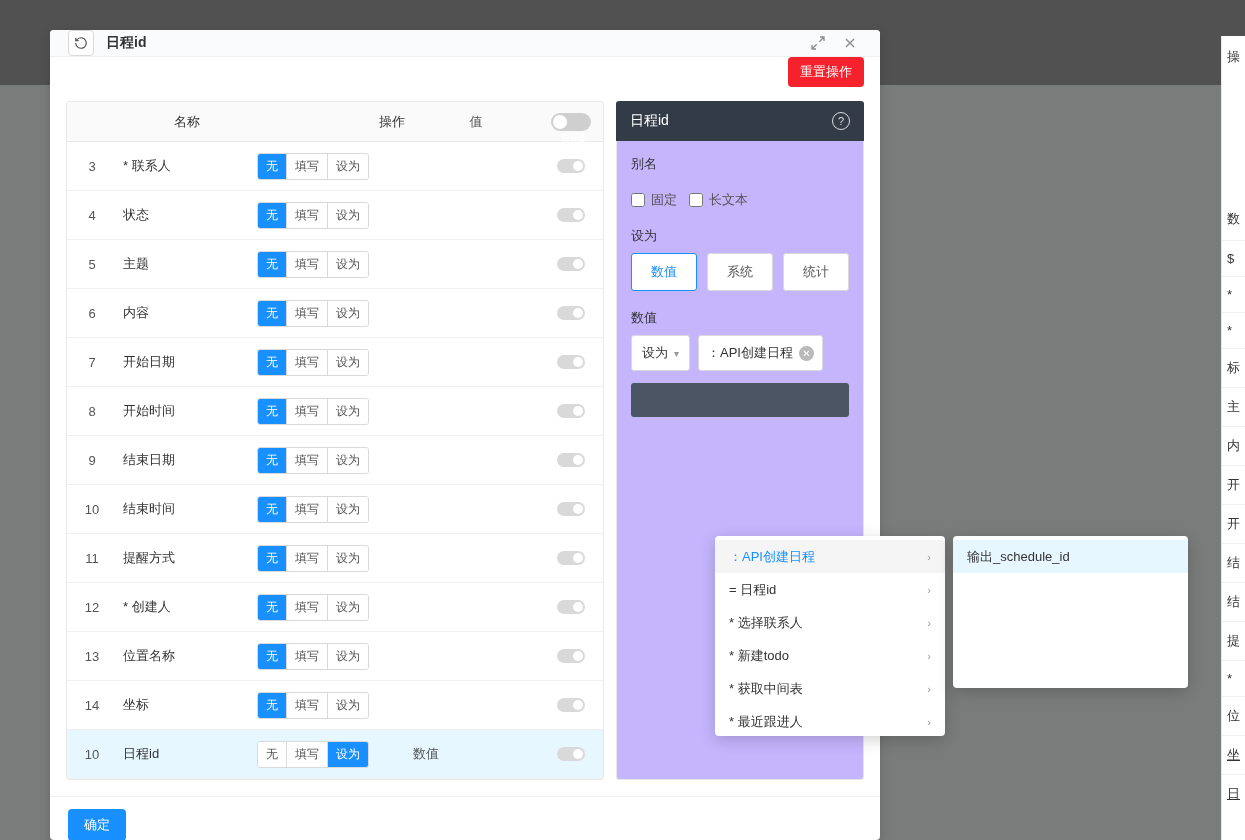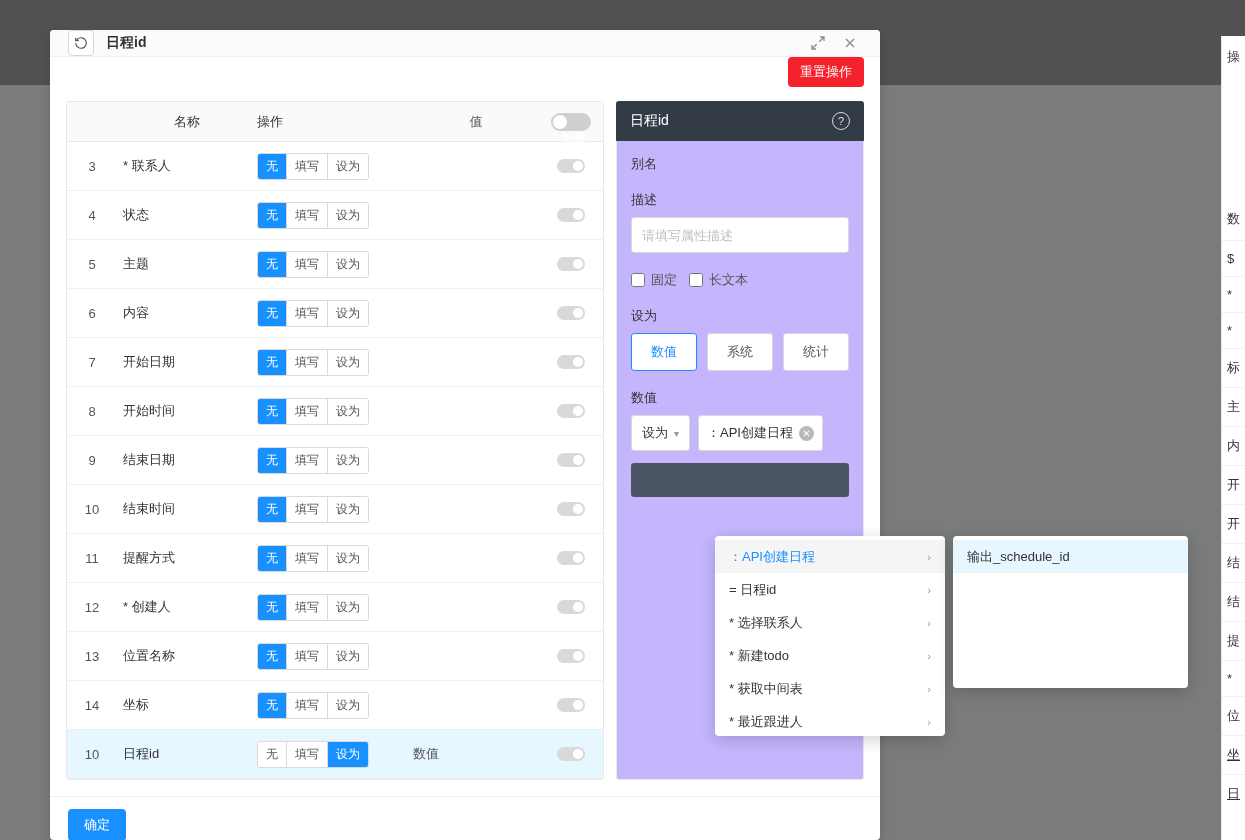--- a/index.html
+++ b/index.html
@@ -35,21 +35,21 @@
 
 .tbl-wrap { border: 1px solid #e8e8e8; border-radius: 3px; overflow: hidden; flex: 1; display: flex; flex-direction: column; }
 .tbl-head { display: flex; align-items: center; height: 40px; background: #fafafa; border-bottom: 1px solid #e8e8e8; font-size: 13px; color: #333; }
 .tbl-head .th { text-align: center; }
 .col-index { width: 50px; }
 .col-name { width: 140px; }
 .col-op { width: 148px; }
 .col-val { flex: 1; }
 .col-toggle { width: 64px; display: flex; justify-content: center; }
 .tbl-head .col-name { text-align: center; }
-.tbl-head .col-op { text-align: left; }
+.tbl-head .col-op { text-align: right; }
 .tbl-head .col-val { text-align: center; }
 .toggle { width: 40px; height: 18px; background: #cfcfcf; border-radius: 9px; position: relative; display: inline-block; }
 .toggle::after { content: ""; position: absolute; width: 14px; height: 14px; background: #fff; border-radius: 50%; top: 2px; left: 2px; }
 .toggle-label-inside { position:absolute; right:5px; top:16px; line-height:18px; font-size:12px; color:#fff; }
 
 .tbl-body { flex: 1; overflow-y: auto; position: relative; }
 .tbl-body::-webkit-scrollbar { width: 6px; }
 .tbl-body::-webkit-scrollbar-thumb { background: #c1c1c1; border-radius: 3px; }
 .tbl-row { display: flex; align-items: center; height: 49px; border-bottom: 1px solid #f0f0f0; }
 .tbl-row .td { font-size: 13px; }
@@ -345,24 +345,20 @@
     </div>
 
     <div class="right-panel">
       <div class="r-header">
         <span>日程id</span>
         <span class="help">?</span>
       </div>
       <div class="r-body">
         <div class="r-block">
           <div class="r-label">别名</div>
-        </div>
-        <div class="r-block">
-          <div class="r-label">描述</div>
-          <input class="r-input" placeholder="请填写属性描述" style="">
         </div>
         <div class="r-block r-checks">
           <label class="r-check">
               <input type="checkbox" style="">
               <span>固定</span>
             </label>
           <label class="r-check">
               <input type="checkbox" style="">
               <span>长文本</span>
             </label>

